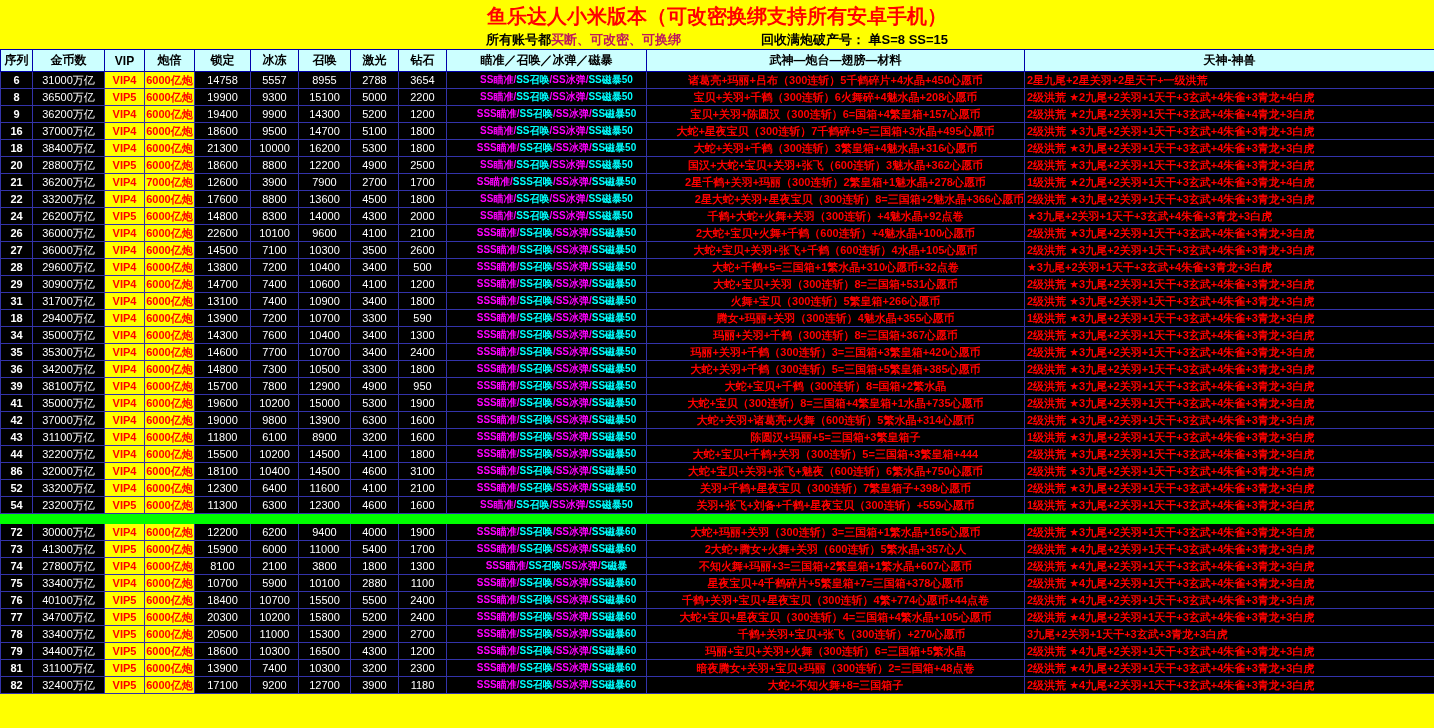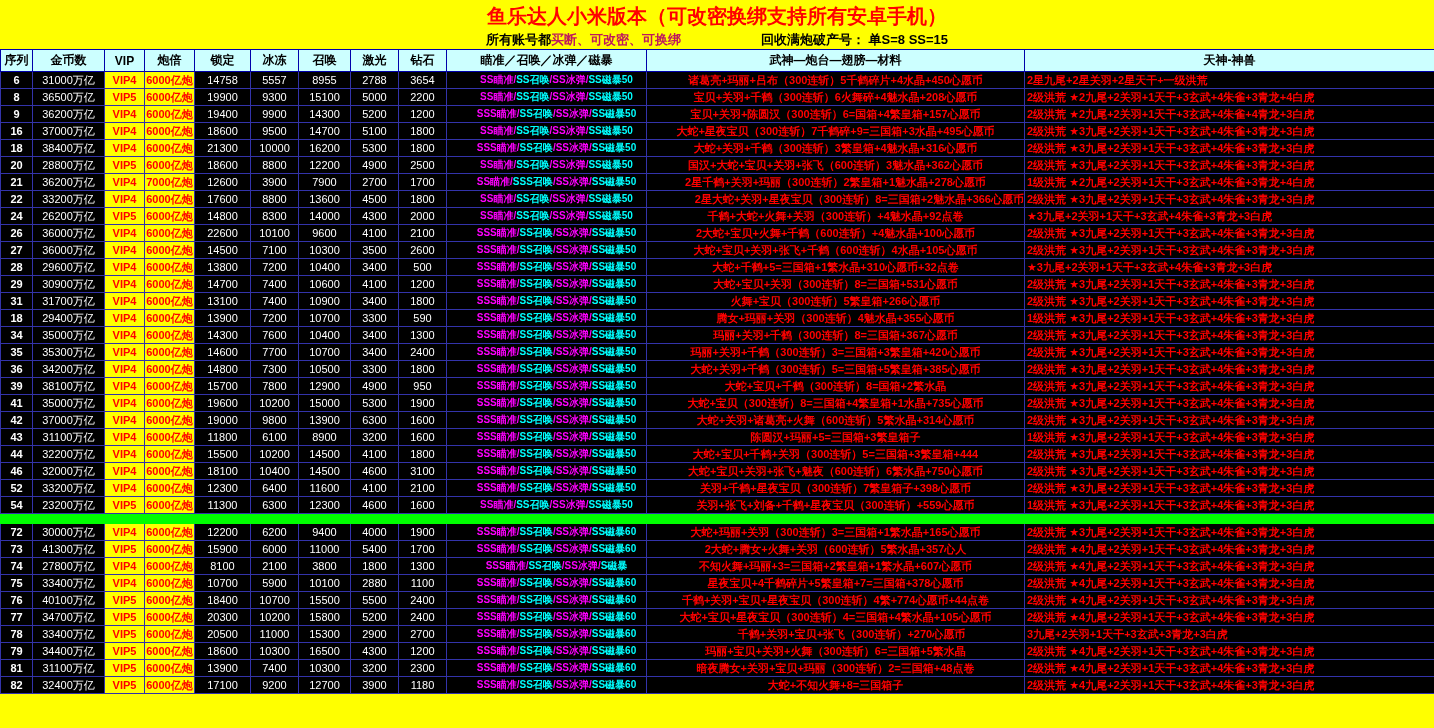--- a/index.html
+++ b/index.html
@@ -390,21 +390,21 @@
           <td class="c-num">15500</td>
           <td class="c-num">10200</td>
           <td class="c-num">14500</td>
           <td class="c-num">4100</td>
           <td class="c-num">1800</td>
           <td class="c-aim">SSS瞄准/<span class="cy">SS召唤</span>/SS冰弹/<span class="cy">SS磁暴50</span></td>
           <td class="c-mat" style="color: rgb(255, 0, 0);">大蛇+宝贝+千鹤+关羽（300连斩）5=三国箱+3繁皇箱+444</td>
           <td class="c-god"><span class="c-hong" style="color: rgb(255, 0, 0);">2级洪荒 </span>★3九尾+2关羽+1天干+3玄武+4朱雀+3青龙+3白虎</td>
         </tr>
         <tr>
-          <td class="c-seq">46</td>
+          <td class="c-seq">86</td>
           <td class="c-gold">32000万亿</td>
           <td class="c-vip">VIP4</td>
           <td class="c-pao">6000亿炮</td>
           <td class="c-num">18100</td>
           <td class="c-num">10400</td>
           <td class="c-num">14500</td>
           <td class="c-num">4600</td>
           <td class="c-num">3100</td>
           <td class="c-aim">SSS瞄准/<span class="cy">SS召唤</span>/SS冰弹/<span class="cy">SS磁暴50</span></td>
           <td class="c-mat" style="color: rgb(255, 0, 0);">大蛇+宝贝+关羽+张飞+魅夜（600连斩）6繁水晶+750心愿币</td>

